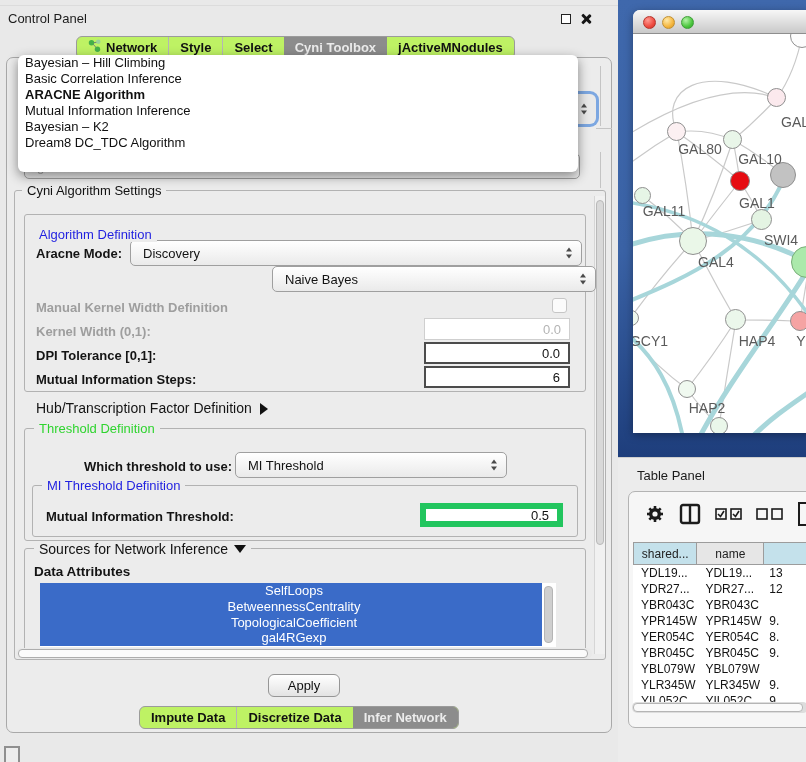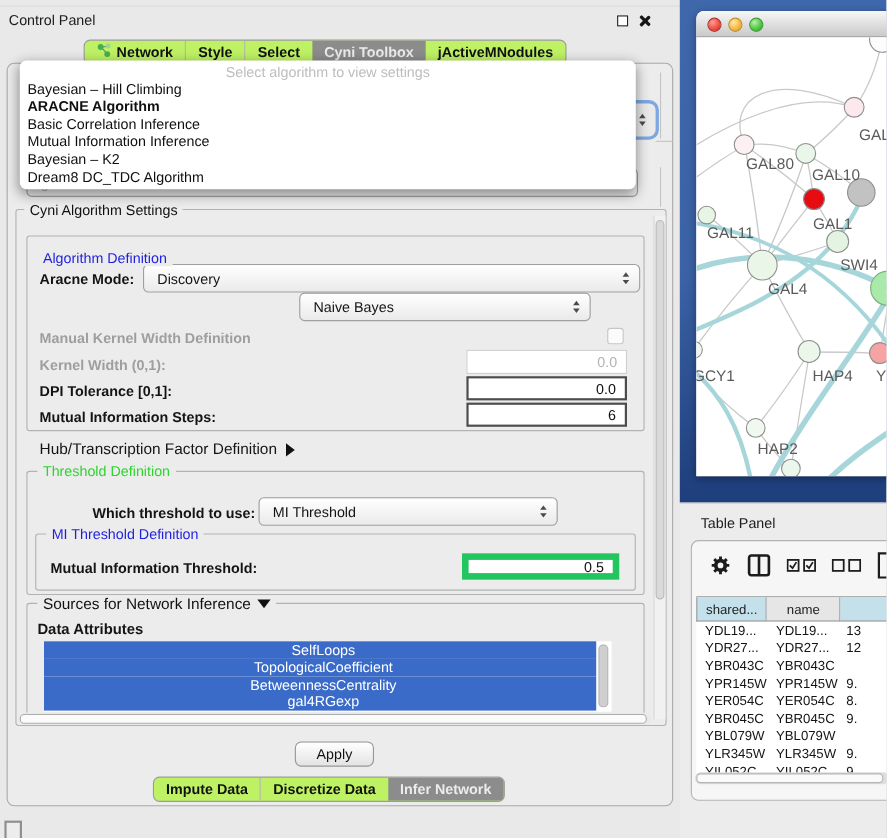--- a/index.html
+++ b/index.html
@@ -160,24 +160,23 @@
   <div class="bg-line-v2"></div>
   <div class="combo bg-combo" style="color:#a8a8a8;">
     <span>gal-filtered sif default node</span>
     <span class="spin">
         <i class="up"></i>
         <i class="dn"></i>
       </span>
   </div>
 
   <div class="popup">
-    <div class="prompt">Select algorithm to view settings</div>
     <div class="pitem">Bayesian – Hill Climbing</div>
+    <div class="pitem">Basic Correlation Inference</div>
     <div class="pitem bold">ARACNE Algorithm</div>
-    <div class="pitem">Basic Correlation Inference</div>
     <div class="pitem">Mutual Information Inference</div>
     <div class="pitem">Bayesian – K2</div>
     <div class="pitem">Dream8 DC_TDC Algorithm</div>
   </div>
 
   <div class="grp" style="left:14px; top:190px; width:592px; height:470px;"></div>
   <span class="grp-title" style="left:22px; top:183px;">Cyni Algorithm Settings</span>
 
   <div class="vscroll">
       <div class="thumb"></div>
@@ -188,21 +187,21 @@
 
   <span class="lbl" style="left:36px; top:246px;">Aracne Mode:</span>
   <div class="combo" style="left:130px; top:240px; width:452px;">
     <span>Discovery</span>
     <span class="spin">
         <i class="up"></i>
         <i class="dn"></i>
       </span>
   </div>
 
-  <div class="combo" style="left:272px; top:266px; width:265px;">
+  <div class="combo" style="left:272px; top:266px; width:324px;">
     <span>Naive Bayes</span>
     <span class="spin">
         <i class="up"></i>
         <i class="dn"></i>
       </span>
   </div>
 
   <span class="lbl dis" style="left:36px; top:300px;">Manual Kernel Width Definition</span>
   <div class="chk" style="left:552px; top:298px;"></div>
 
@@ -246,22 +245,22 @@
   </div>
 
   <div class="grp" style="left:24px; top:548px; width:562px; height:112px;"></div>
   <span class="grp-title" style="left:34px; top:541px; font-size:14px;">
     <span>Sources for Network Inference</span><span class="tri-d"></span>
   </span>
   <span class="lbl" style="left:34px; top:564px; font-size:13.5px;">Data Attributes</span>
 
   <div class="attr-list">
     <div class="attr-item">SelfLoops</div>
+    <div class="attr-item">BetweennessCentrality</div>
     <div class="attr-item">TopologicalCoefficient</div>
-    <div class="attr-item">BetweennessCentrality</div>
     <div class="attr-item">gal4RGexp</div>
     <div class="attr-scroll"></div>
   </div>
 
   <div class="hscroll">
       <div class="thumb"></div>
     </div>
 
   <div class="apply-btn">
       <span>Apply</span>

